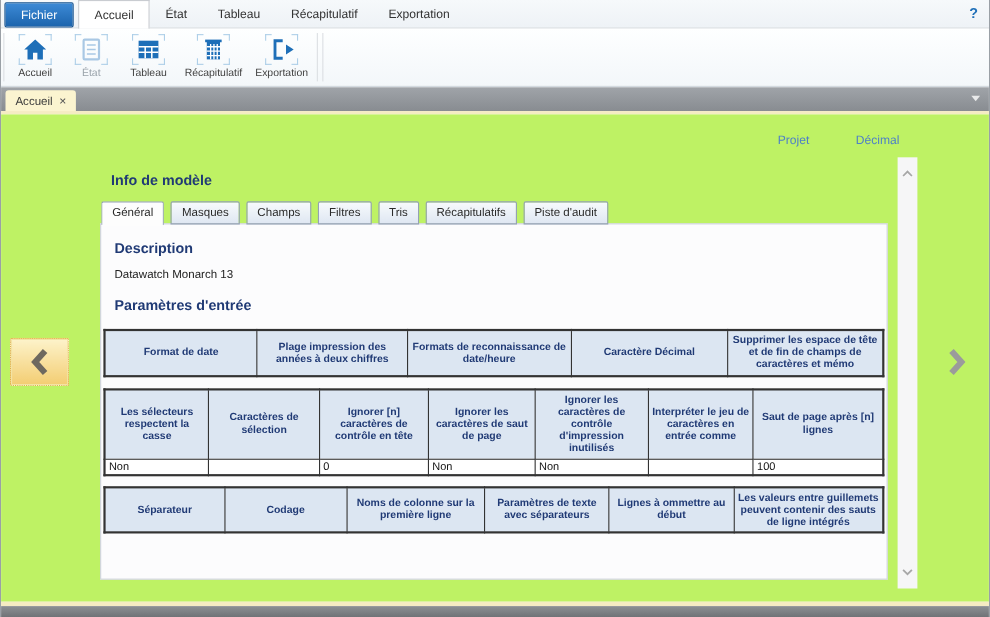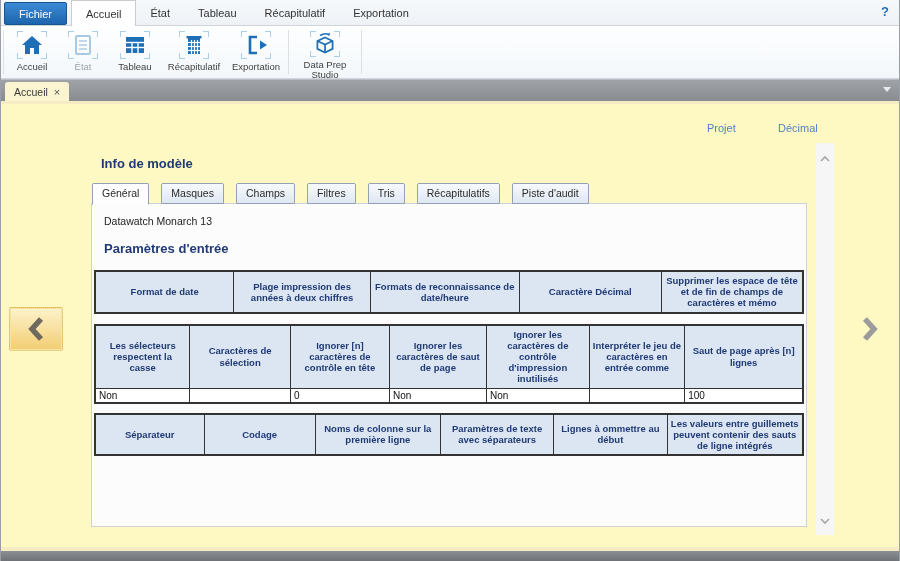--- a/index.html
+++ b/index.html
@@ -31,35 +31,35 @@
   .rsep { width:1px; background:#dcdfe3; margin:4px 2px; }
 
   
   .tabstrip { position:absolute; left:0; top:79px; width:100%; height:22px; background:linear-gradient(#9fa3a8,#888c91); border-top:1px solid #b9bcc0; }
   .doctab { position:absolute; left:4px; top:2px; height:20px; padding:0 9px; background:#fbf4d0; border-radius:3px 3px 0 0; display:flex; align-items:center; gap:6px; font-size:10.5px; color:#3a3a3a; }
   .doctab .x { color:#555; font-size:11px; }
   .strip-dd { position:absolute; right:8px; top:7px; width:0; height:0; border-left:4px solid transparent; border-right:4px solid transparent; border-top:5px solid #e9eaeb; }
   .creamline { position:absolute; left:0; top:101px; width:100%; height:3px; background:#f5ecc3; }
 
   
-  .main { position:absolute; left:0; top:104px; width:100%; height:443px; background:#fef9c3; }
+  .main { position:absolute; left:0; top:104px; width:100%; height:443px; background:#bef264; }
   .link { position:absolute; top:18px; font-size:11px; color:#4f81c7; cursor:pointer; }
   .link.projet { left:706px; }
   .link.modele { left:777px; }
 
   .vscroll { position:absolute; left:815px; top:39px; width:18px; height:392px; background:#f6f6f7; }
   .vscroll .up { position:absolute; top:6px; left:3px; }
   .vscroll .down { position:absolute; bottom:6px; left:3px; }
 
   .navleft { position:absolute; left:8px; top:203px; width:54px; height:44px; background:linear-gradient(#fdf3cb,#f3cd72); border:1px dotted #d9b04c; box-shadow:0 0 0 1px #f3e3a4 inset; border-radius:2px; display:flex; align-items:center; justify-content:center; cursor:pointer; }
   .navright { position:absolute; right:14px; top:204px; width:30px; height:42px; display:flex; align-items:center; justify-content:center; cursor:pointer; }
 
   .content { position:absolute; left:90px; top:0; width:716px; }
   .page-title { margin-top:52px; font-size:13px; font-weight:bold; color:#203a75; margin-left:10px; }
-  .mtabs { display:flex; gap:12px; margin-top:12px; position:relative; z-index:2; margin-left:1px; }
+  .mtabs { display:flex; gap:6px; margin-top:12px; position:relative; z-index:2; margin-left:1px; }
   .mtab { font-size:10.5px; color:#2b2b2b; padding:3px 9px 4px 9px; border:1px solid #94a1b5; border-radius:2px 2px 0 0; background:linear-gradient(#f7fafc,#dfe7f2); cursor:pointer; }
   .mtab.active { background:#fdfdfd; border-bottom:1px solid #fdfdfd; margin-bottom:-1px; }
   .panel { position:relative; z-index:1; border:1px solid #cdd2d9; background:#fcfcfd; height:324px; overflow:hidden; margin-top:-1px; }
   .sechead { font-size:13px; font-weight:bold; color:#203a75; margin:14px 0 0 12px; }
   .secval { font-size:10.5px; color:#222; margin:11px 0 0 12px; }
 
   table.ptable { border-collapse:collapse; width:calc(100% - 4px); margin:0 2px; table-layout:fixed; background:#fff; }
   table.ptable.t1 { margin-top:14px; }
   table.ptable.t2 { margin-top:10px; }
   table.ptable.t3 { margin-top:9px; }
@@ -142,31 +142,20 @@
     <div class="rbtn" style="width:60px">
       <span class="iconbox">
         <svg width="24" height="24" viewBox="0 0 24 24">
           <path d="M13 4 H6 V20 H13" fill="none" stroke="#1e6fb8" stroke-width="2.6"></path>
           <path d="M10 12 h6 v-4.5 l7 4.5 -7 4.5 v-4.5 z" fill="#1e6fb8"></path>
         </svg>
       </span>
       <span>Exportation</span>
     </div>
     <div class="rsep"></div>
-    <div class="rbtn" style="width:68px">
-      <span class="iconbox">
-        <svg width="26" height="26" viewBox="0 0 24 24">
-          <path d="M12 6 L19 9.2 V16.5 L12 19.8 L5 16.5 V9.2 Z" fill="none" stroke="#1e6fb8" stroke-width="1.6"></path>
-          <path d="M5 9.2 L12 12.4 L19 9.2 M12 12.4 V19.8" fill="none" stroke="#1e6fb8" stroke-width="1.6"></path>
-          <path d="M7.5 4.2 Q12 1.4 16 3.4" fill="none" stroke="#1e6fb8" stroke-width="1.5"></path>
-          <path d="M16.6 1.6 L16.2 4.2 L13.8 3.4 Z" fill="#1e6fb8"></path>
-        </svg>
-      </span>
-      <span>Data Prep Studio</span>
-    </div>
     <div class="rsep"></div>
   </div>
 
   <div class="tabstrip">
     <div class="doctab">
       <span>Accueil</span>
       <span class="x">×</span>
     </div>
     <div class="strip-dd"></div>
   </div>
@@ -207,20 +196,21 @@
         <div class="mtab active">Général</div>
         <div class="mtab">Masques</div>
         <div class="mtab">Champs</div>
         <div class="mtab">Filtres</div>
         <div class="mtab">Tris</div>
         <div class="mtab">Récapitulatifs</div>
         <div class="mtab">Piste d'audit</div>
       </div>
 
       <div class="panel">
+        <div class="sechead">Description</div>
         <div class="secval">Datawatch Monarch 13</div>
         <div class="sechead">Paramètres d'entrée</div>
 
         <table class="ptable t1">
           <colgroup>
               <col style="width:19.6%">
               <col style="width:19.3%">
               <col style="width:21%">
               <col style="width:20.1%">
               <col style="width:20%">

